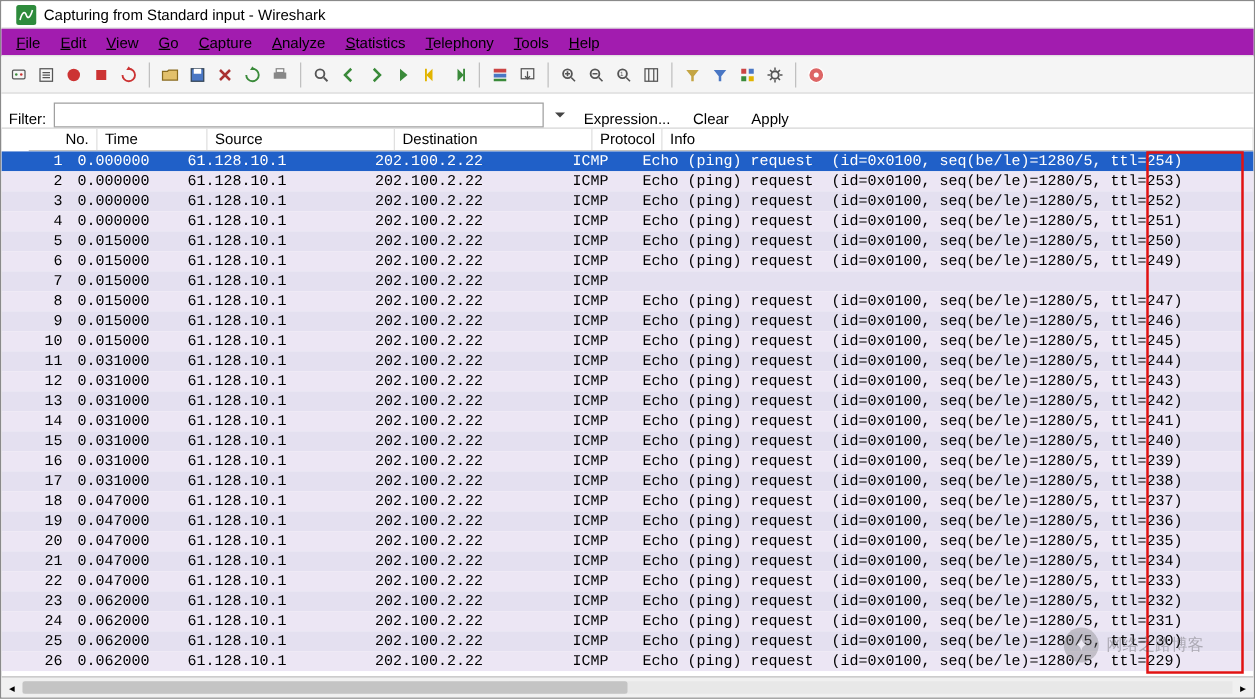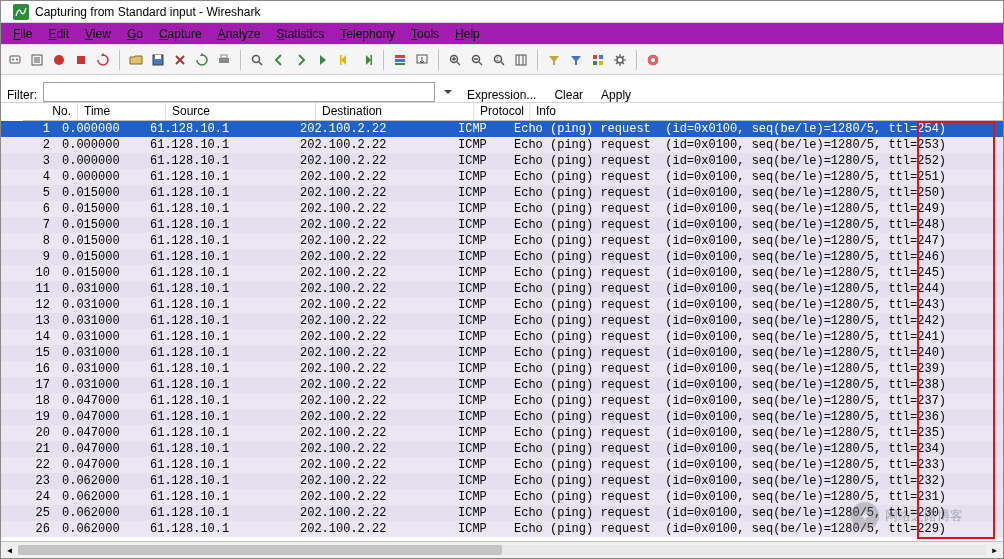--- a/index.html
+++ b/index.html
@@ -441,21 +441,20 @@
         <div class="td col-dst">202.100.2.22</div>
         <div class="td col-proto">ICMP</div>
         <div class="td col-info">Echo (ping) request  (id=0x0100, seq(be/le)=1280/5, ttl=249)</div>
       </div>
       <div class="trow">
         <div class="td col-no">7</div>
         <div class="td col-time">0.015000</div>
         <div class="td col-src">61.128.10.1</div>
         <div class="td col-dst">202.100.2.22</div>
         <div class="td col-proto">ICMP</div>
-        <div class="td col-info">Echo (ping) request  (id=0x0100, seq(be/le)=1280/5, ttl=248)</div>
       </div>
       <div class="trow alt">
         <div class="td col-no">8</div>
         <div class="td col-time">0.015000</div>
         <div class="td col-src">61.128.10.1</div>
         <div class="td col-dst">202.100.2.22</div>
         <div class="td col-proto">ICMP</div>
         <div class="td col-info">Echo (ping) request  (id=0x0100, seq(be/le)=1280/5, ttl=247)</div>
       </div>
       <div class="trow">

